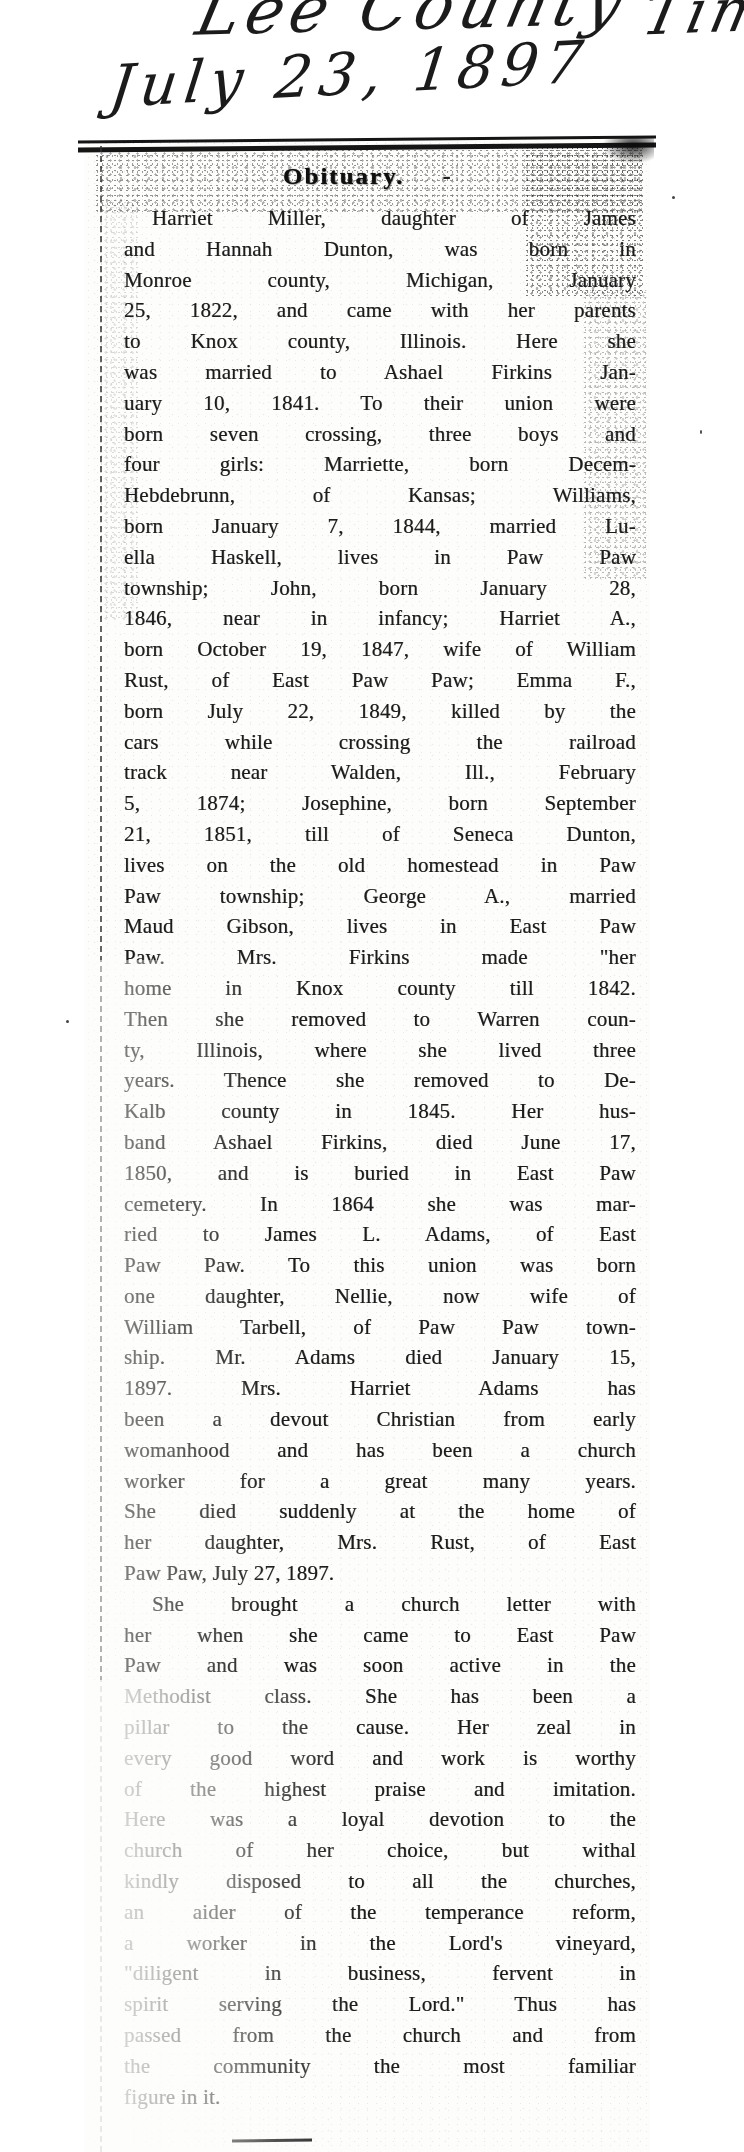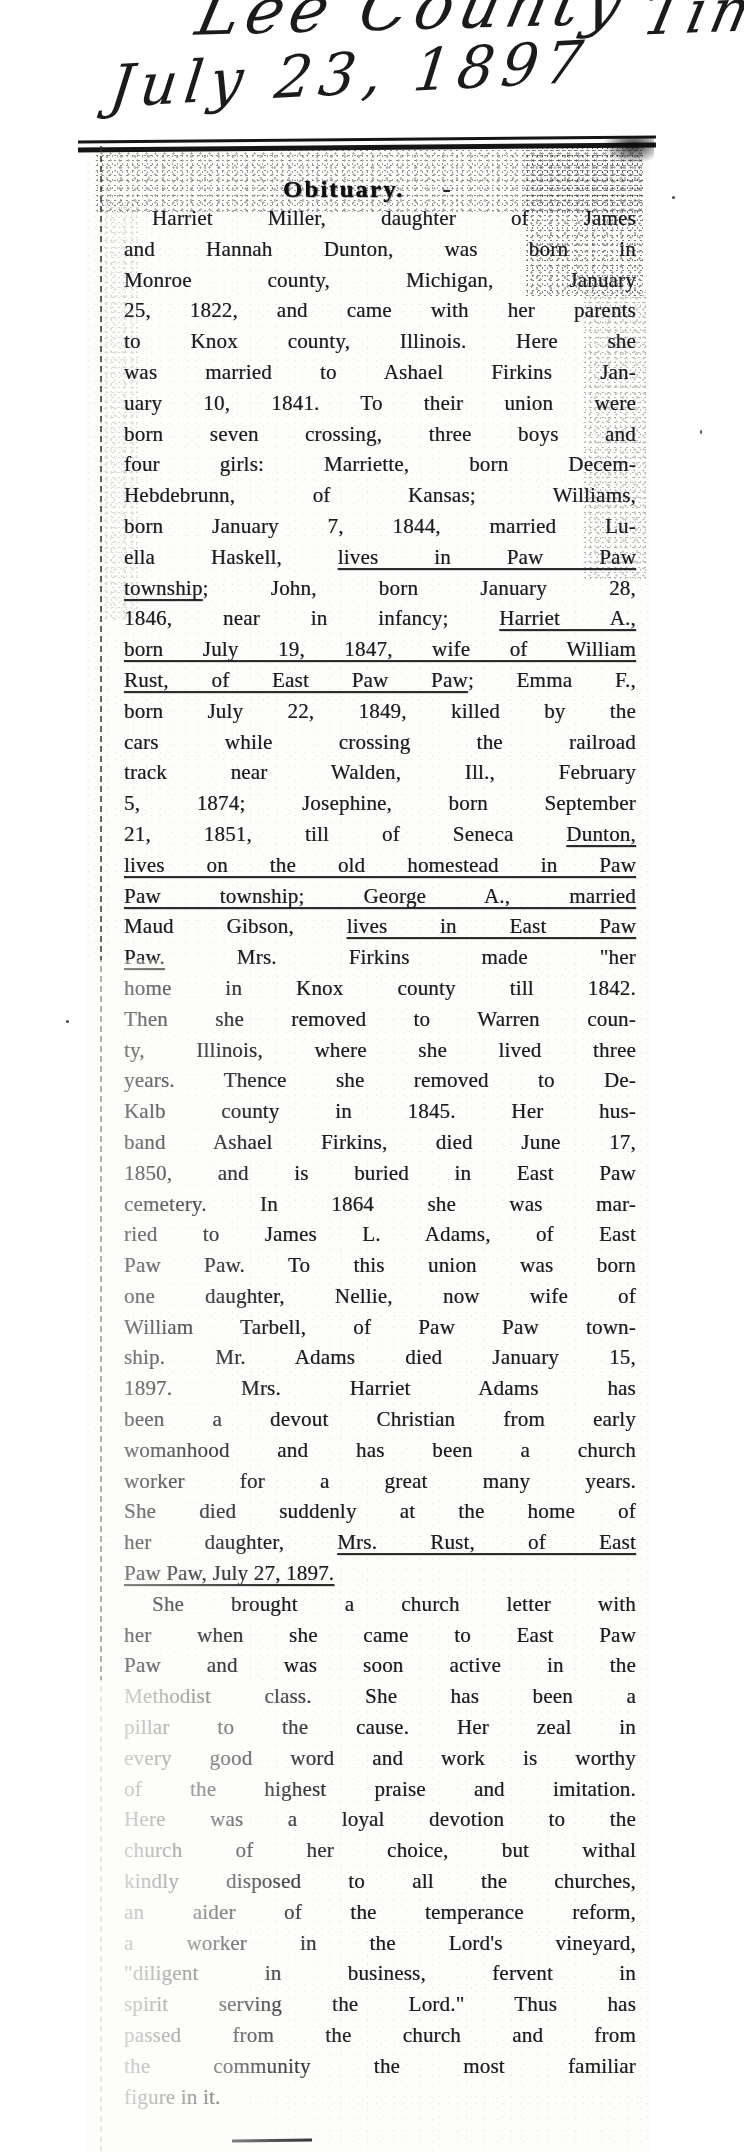--- a/index.html
+++ b/index.html
@@ -56,40 +56,39 @@
       radial-gradient(circle, rgba(20,20,20,.5) 1.1px, transparent 1.6px);
     background-size:6px 5px, 9px 7px, 5px 8px, 14px 11px;
     background-position:0 0, 3px 2px, 1px 4px, 6px 3px;
   }
   .speckle-head  { left:10px;  top:8px;   width:548px; height:64px;  opacity:.55; }
   .speckle-right { left:440px; top:8px;   width:122px; height:150px; opacity:.65; }
   .speckle-edge  { left:498px; top:150px; width:64px;  height:290px; opacity:.35; }
   .speckle-left  { left:14px;  top:60px;  width:40px;  height:420px; opacity:.18; }
 
   
-  .headline-row { position:absolute; left:0; top:35px; width:100%; text-align:center; z-index:3; }
+  .headline-row { position:absolute; left:0; top:22px; width:100%; text-align:center; z-index:3; }
   .headline {
     display:inline-block; font-weight:bold; font-size:25px; letter-spacing:2px; color:#0f0f0f;
     text-shadow:0 0 1px rgba(0,0,0,.8), 1px 1px 0 rgba(0,0,0,.25);
     transform:scaleY(.95);
   }
   .headline-dash { display:inline-block; margin-left:34px; font-weight:bold; font-size:25px; color:#222; }
 
   
   #body-text {
     position:absolute; left:40px; top:63px; width:512px; z-index:3;
     font-size:21px; line-height:30.8px; color:#1c1c1c;
     text-shadow:.5px .4px 0 rgba(0,0,0,.35), -.3px 0 0 rgba(0,0,0,.18);
     letter-spacing:.2px;
   }
   .tline { white-space:normal; text-align:justify; text-align-last:justify; height:30.8px; overflow:visible; }
   .tline.nj { text-align-last:left; }
   .tline.indent { text-indent:28px; }
   .u {
-    text-decoration:underline;
     text-decoration-thickness:2px;
     text-underline-offset:4px;
     text-decoration-color:rgba(25,25,25,.85);
     text-decoration-skip-ink:none;
   }
 
   
   .fade1 {
     position:absolute; left:0; top:820px; width:566px; height:1192px; z-index:4; pointer-events:none;
     background:linear-gradient(to right, rgba(253,253,252,.55), rgba(253,253,252,0) 34%);
@@ -137,21 +136,21 @@
           <div class="tline"><span>to Knox county, Illinois.  Here she</span></div>
           <div class="tline"><span>was married to Ashael Firkins Jan-</span></div>
           <div class="tline"><span>uary 10, 1841.  To their union were</span></div>
           <div class="tline"><span>born seven crossing, three boys and</span></div>
           <div class="tline"><span>four girls: Marriette, born Decem-</span></div>
           <div class="tline"><span>Hebdebrunn, of Kansas; Williams,</span></div>
           <div class="tline"><span>born January 7, 1844, married Lu-</span></div>
           <div class="tline"><span>ella Haskell, </span><span class="u">lives in Paw Paw</span></div>
           <div class="tline"><span class="u">township</span><span>; John, born January 28,</span></div>
           <div class="tline"><span>1846, near in infancy; </span><span class="u">Harriet A.,</span></div>
-          <div class="tline"><span class="u">born July 19, 1847, wife of William</span></div>
+          <div class="tline"><span class="u">born October 19, 1847, wife of William</span></div>
           <div class="tline"><span class="u">Rust, of East Paw Paw</span><span>; Emma F.,</span></div>
           <div class="tline"><span>born July 22, 1849, killed by the</span></div>
           <div class="tline"><span>cars while crossing the railroad</span></div>
           <div class="tline"><span>track near Walden, Ill., February</span></div>
           <div class="tline"><span>5, 1874; Josephine, born September</span></div>
           <div class="tline"><span>21, 1851, till of Seneca </span><span class="u">Dunton,</span></div>
           <div class="tline"><span class="u">lives on the old homestead in Paw</span></div>
           <div class="tline"><span class="u">Paw township; George A., married</span></div>
           <div class="tline"><span>Maud Gibson, </span><span class="u">lives in East Paw</span></div>
           <div class="tline"><span class="u">Paw.</span><span>  Mrs. Firkins made "her</span></div>

